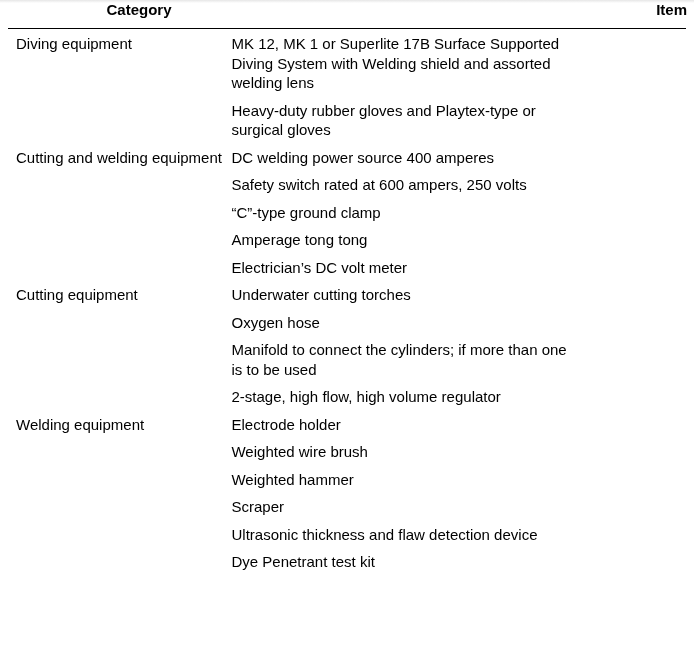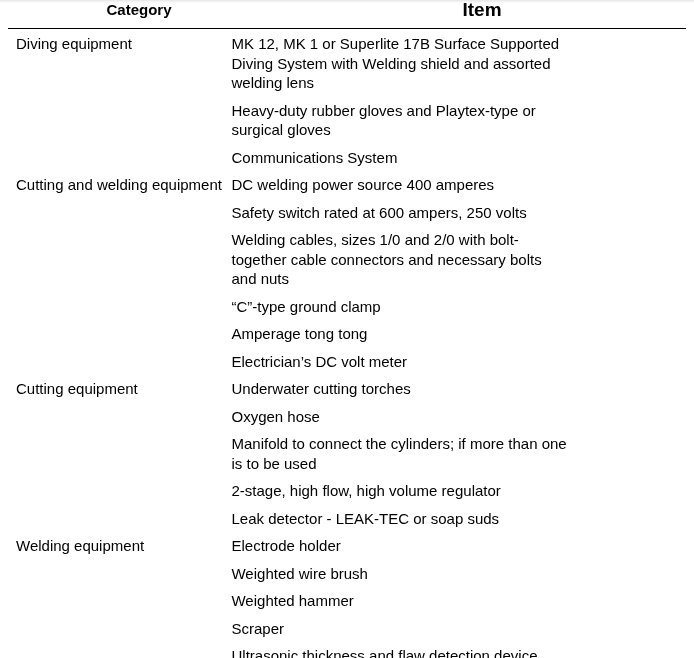--- a/index.html
+++ b/index.html
@@ -37,23 +37,23 @@
       font-size: 15px;
       line-height: 18px;
       padding-left: 18px;
       box-sizing: border-box;
     }
     .header .col-item {
       position: absolute;
       left: 277px;
       width: 410px;
       top: 1px;
-      text-align: center;
+      text-align: right;
       font-weight: bold;
-      font-size: 19px;
+      font-size: 15px;
       line-height: 18px;
     }
     .rule {
       position: absolute;
       left: 8px;
       top: 28px;
       width: 678px;
       height: 0;
       border-top: 1.5px solid #000000;
     }
@@ -96,44 +96,41 @@
 </div>
 <div class="rule"></div>
 
 <div class="body-area">
 
   <div class="group">
     <div class="cat">Diving equipment</div>
     <div class="items">
       <div class="item">MK 12, MK 1 or Superlite 17B Surface Supported Diving System with Welding shield and assorted welding lens</div>
       <div class="item">Heavy-duty rubber gloves and Playtex-type or surgical gloves</div>
-      <div class="item">Communications System</div>
     </div>
   </div>
 
   <div class="group">
     <div class="cat">Cutting and welding equipment</div>
     <div class="items">
       <div class="item">DC welding power source 400 amperes</div>
       <div class="item">Safety switch rated at 600 ampers, 250 volts</div>
-      <div class="item">Welding cables, sizes 1/0 and 2/0 with bolt-together cable connectors and necessary bolts and nuts</div>
       <div class="item">“C”-type ground clamp</div>
       <div class="item">Amperage tong tong</div>
       <div class="item">Electrician’s DC volt meter</div>
     </div>
   </div>
 
   <div class="group">
     <div class="cat">Cutting equipment</div>
     <div class="items">
       <div class="item">Underwater cutting torches</div>
       <div class="item">Oxygen hose</div>
       <div class="item">Manifold to connect the cylinders; if more than one is to be used</div>
       <div class="item">2-stage, high flow, high volume regulator</div>
-      <div class="item">Leak detector - LEAK-TEC or soap suds</div>
     </div>
   </div>
 
   <div class="group">
     <div class="cat">Welding equipment</div>
     <div class="items">
       <div class="item">Electrode holder</div>
       <div class="item">Weighted wire brush</div>
       <div class="item">Weighted hammer</div>
       <div class="item">Scraper</div>

